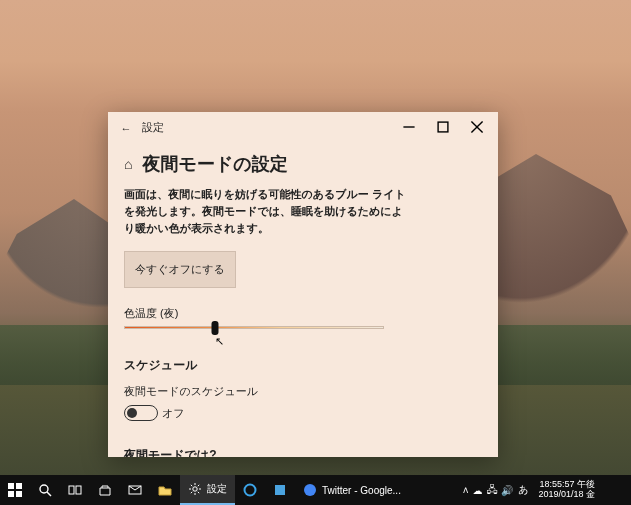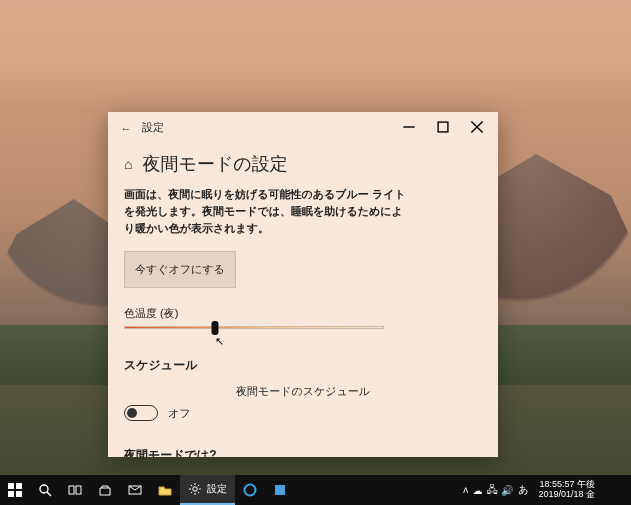--- a/index.html
+++ b/index.html
@@ -31,34 +31,34 @@
 }
 .titlebar { height:30px; display:flex; align-items:center; padding:0 4px; font-size:11px;}
 .titlebar .back { width:28px; text-align:center; cursor:default;}
 .titlebar .title { margin-left:2px; }
 .spacer { flex:1; }
 .winbtn { width:34px; height:30px; display:flex; align-items:center; justify-content:center; font-size:10px;}
 
 .content{ padding:4px 16px 12px; font-size:11px; color:#222; overflow:auto;}
 .h-row{display:flex;align-items:center;gap:10px;margin:6px 0 10px;}
 .h-row .home{font-size:14px;}
-h1{font-size:18px;font-weight:400;}
+h1{font-size:18px;font-weight:700;}
 .desc{line-height:1.55;margin:8px 0 14px;max-width:290px;font-weight:bold;}
 
 .btn{display:inline-block;background:#e6d3c4;border:1px solid #d0bdae;padding:10px 10px;font-size:11px;}
 
 .sec-lbl{margin-top:18px;margin-bottom:0;}
 .slider-wrap{position:relative;width:260px;height:14px;}
 .track{position:absolute;left:0;right:0;top:5px;height:3px;background:linear-gradient(to right,#e65a1e 0%,#f0924a 35%,#f7cf99 60%,#f2e8db 100%);border:1px solid #ccb9a8;}
 .thumb{position:absolute;top:0;width:7px;height:14px;background:#111;border-radius:3px;transform:translateX(-50%);}
 .cursor{position:absolute;font-size:11px;color:#000;}
 
 h2{font-size:12px;font-weight:600;margin-top:22px;}
-.sub{margin-top:10px;text-align:center;}
-.toggle-row{display:flex;align-items:center;gap:10px;margin-top:6px;}
+.sub{margin-top:10px;}
+.toggle-row{display:flex;align-items:center;gap:4px;margin-top:6px;}
 .toggle{width:34px;height:16px;border:1px solid #333;border-radius:10px;position:relative;background:#f8e8dc;}
 .toggle .knob{position:absolute;left:2px;top:2px;width:10px;height:10px;border-radius:50%;background:#333;}
 
 
 .taskbar{position:absolute;left:0;right:0;bottom:0;height:30px;background:#101010;display:flex;align-items:center;color:#fff;font-size:10px;}
 .tb-item{height:30px;min-width:30px;display:flex;align-items:center;justify-content:center;padding:0 4px;}
 .tb-item.wide{min-width:auto;padding:0 8px;gap:5px;}
 .tb-item.active{background:#2f2f2f;border-bottom:2px solid #76b9ed;height:30px;}
 .tb-sep{flex:1;}
 .tray{display:flex;align-items:center;gap:4px;padding:0 4px;}
@@ -176,20 +176,26 @@
   <div class="tb-item">
     <svg class="ico" viewBox="0 0 14 14">
         <circle cx="7" cy="7" r="5.5" fill="none" stroke="#3ca4e8" stroke-width="2"></circle>
       </svg>
   </div>
   <div class="tb-item">
     <svg class="ico" viewBox="0 0 14 14">
         <rect x="2" y="2" width="10" height="10" fill="#4aa3df"></rect>
       </svg>
   </div>
+  <div class="tb-item wide">
+    <svg class="ico" viewBox="0 0 14 14">
+        <circle cx="7" cy="7" r="6" fill="#4285f4"></circle>
+      </svg>
+    <span>Twitter - Google...</span>
+  </div>
 
   <div class="tb-sep"></div>
 
   <div class="tray">
     <span>˄</span>
     <span>☁</span>
     <span>🖧</span>
     <span>🔊</span>
     <span>あ</span>
   </div>

